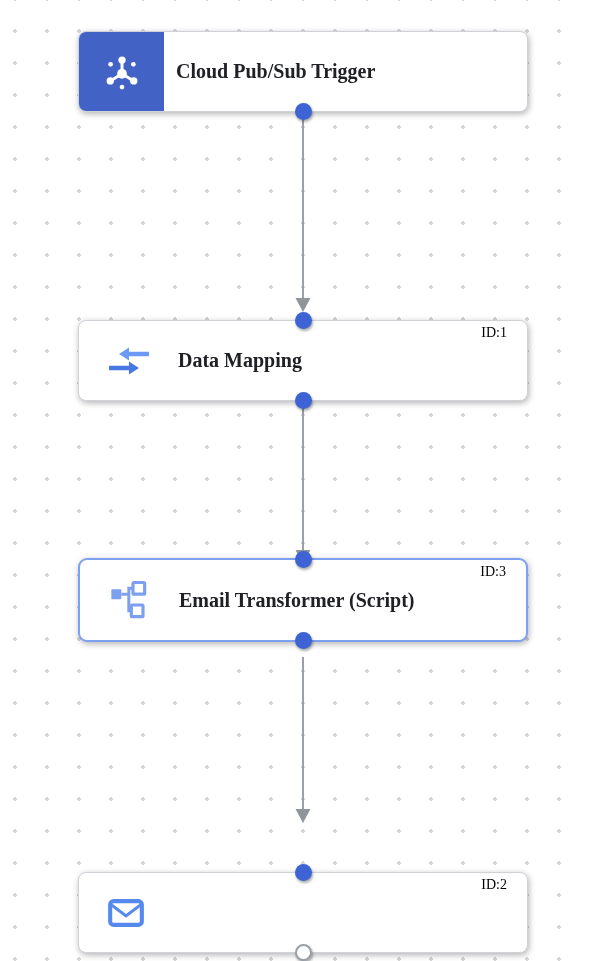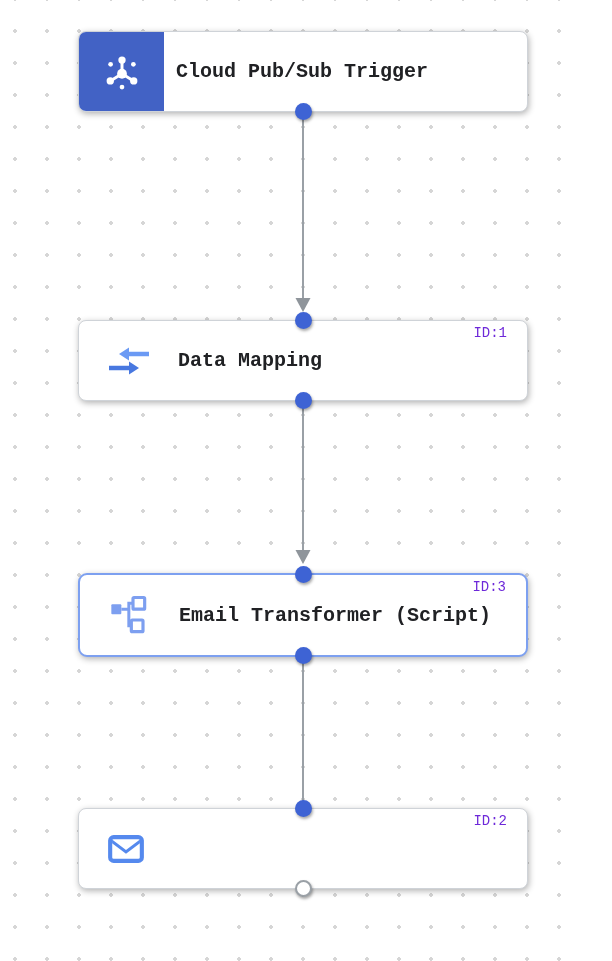--- a/index.html
+++ b/index.html
@@ -3,53 +3,53 @@
 <meta charset="utf-8">
 <style>
   html,body{margin:0;padding:0;background:#fff;}
   .canvas{
     position:relative;
     width:568px;height:961px;
     background-color:#ffffff;
     background-image:radial-gradient(circle, #d6d6d6 1.6px, transparent 1.7px);
     background-size:32px 32px;
     background-position:-1px -17px;
-    font-family:Liberation Mono, monospace;
+    font-family:Liberation Serif, serif;
     overflow:hidden;
     text-align:right;
   }
   .edges{position:absolute;left:0;top:0;width:612px;height:961px;}
   .edge-line{stroke:#9aa0a6;stroke-width:2;}
   .edge-arrow{fill:#8f959b;}
 
   .node{
     position:absolute;left:78px;width:450px;
     box-sizing:border-box;
     background:#fff;
     border:1px solid #cfd3d8;
     border-radius:8px;
     box-shadow:1px 2px 6px rgba(0,0,0,0.30);
     display:flex;align-items:center;
     cursor:pointer;
   }
   .node-trigger{top:31px;height:81px;}
   .node-mapping{top:320px;height:81px;}
-  .node-transformer{top:573px;height:84px;border:2px solid #7da0f0;border-radius:9px;}
-  .node-email{top:808px;height:81px;}
+  .node-transformer{top:558px;height:84px;border:2px solid #7da0f0;border-radius:9px;}
+  .node-email{top:872px;height:81px;}
 
   .node-title{
     font-size:20px;font-weight:700;color:#202124;
     letter-spacing:0px;white-space:nowrap;
   }
   .node-trigger .node-title{margin-left:97px;}
   .task .node-title{margin-left:99px;}
 
   .id-label{
     position:absolute;top:4px;right:20px;
-    font-size:14px;color:#6d28d9;font-weight:400;
+    font-size:14px;color:#000000;font-weight:400;
   }
 
   .trigger-header{
     position:absolute;left:0;top:0;bottom:0;width:85px;
     background:#4262c5;
     border-radius:7px 0 0 7px;
     display:flex;align-items:center;justify-content:center;
   }
 
   .task-icon{

